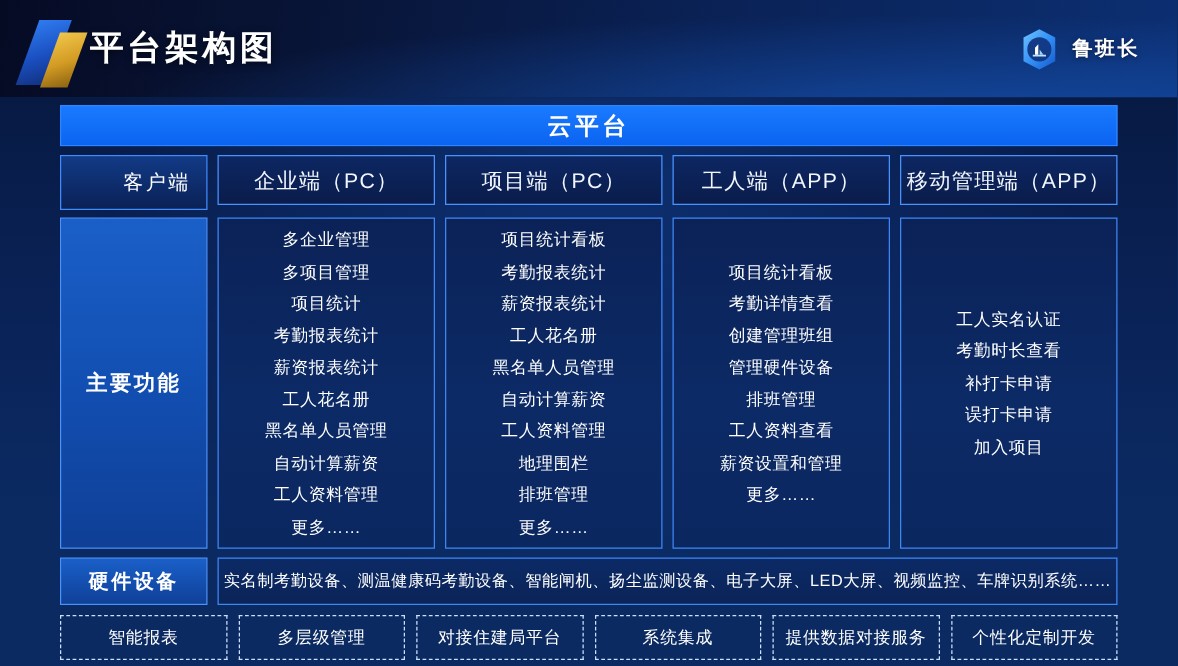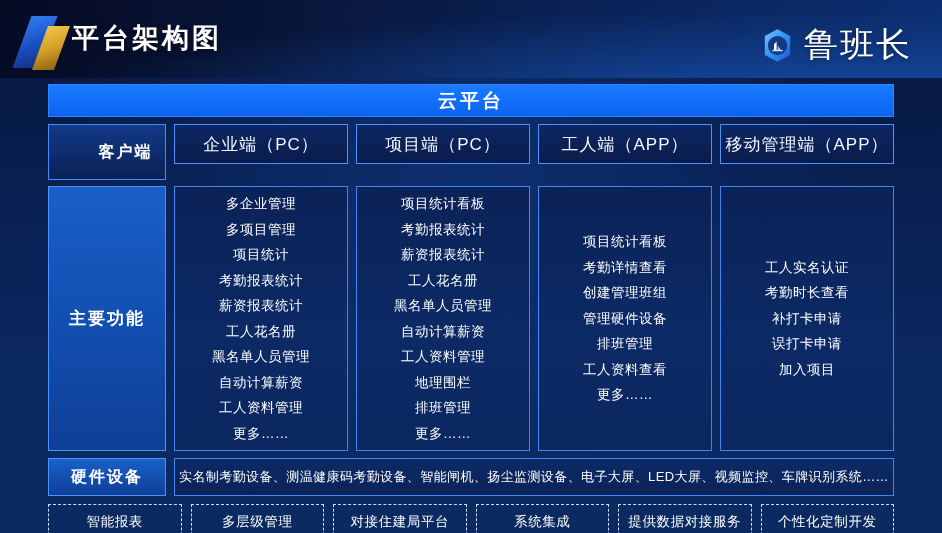--- a/index.html
+++ b/index.html
@@ -26,21 +26,21 @@
   .slab.blue{ left:4px; top:0; background:linear-gradient(160deg,#2f7bf0 0%,#1a4fc0 55%,#12307e 100%); }
   .slab.gold{ left:22px; top:10px; height:44px; width:22px;
     background:linear-gradient(160deg,#f0c64a 0%,#d39b24 55%,#8d6412 100%); }
   .page-title{
     position:absolute; left:72px; top:20px;
     font-size:27px; font-weight:bold; letter-spacing:3px;
     color:#ffffff; text-shadow:0 2px 6px rgba(0,0,0,.55);
   }
   .brand{ position:absolute; right:30px; top:22px; display:flex; align-items:center; gap:9px; }
   .brand-icon{ width:35px; height:35px; display:block; }
-  .brand-name{ font-size:34px; font-weight:normal; letter-spacing:2px; color:#fff;
+  .brand-name{ font-size:16px; font-weight:bold; letter-spacing:2px; color:#fff;
     text-shadow:0 1px 4px rgba(0,0,0,.5); }
 
   
   .stage{
     position:absolute; left:0; top:78px; width:942px; height:455px;
     background:
       radial-gradient(ellipse at 50% 10%, rgba(22,80,180,.35) 0%, rgba(10,40,96,0) 60%),
       linear-gradient(180deg,#071a44 0%,#0a2256 35%,#0b2a62 72%,#0a2a61 100%);
     padding:0;
   }
@@ -55,23 +55,23 @@
     box-shadow:0 0 0 1px #2f84ff inset;
   }
 
   
   .row{ display:flex; gap:8px; margin-top:7px; }
   .side-cell{ width:118px; flex:0 0 118px; }
   .cols{ display:flex; gap:8px; flex:1; }
   .col{ flex:1; }
 
   .client-label{
-    height:56px; display:flex; align-items:center; justify-content:center;
+    height:44px; display:flex; align-items:center; justify-content:center;
     background:linear-gradient(180deg,#123a86 0%,#0a2156 100%);
-    border:1px solid #3f8bff; font-size:16px; font-weight:bold; letter-spacing:2px;padding-left:37px;
+    border:1px solid #3f8bff; font-size:16px; font-weight:normal; letter-spacing:2px;padding-left:37px;
   }
   .col-head{
     height:40px; display:flex; align-items:center; justify-content:center;
     background:linear-gradient(180deg,#0d2763 0%,#0a1c4b 100%);
     border:1px solid #4a92ff; font-size:17px; letter-spacing:1px; color:#f2f7ff;
   }
 
   
   .row2{ display:flex; gap:8px; margin-top:6px; height:265px; }
   .main-func{
@@ -200,20 +200,21 @@
         <div class="func-item">更多……</div>
       </div>
 
       <div class="func-col">
         <div class="func-item">项目统计看板</div>
         <div class="func-item">考勤详情查看</div>
         <div class="func-item">创建管理班组</div>
         <div class="func-item">管理硬件设备</div>
         <div class="func-item">排班管理</div>
         <div class="func-item">工人资料查看</div>
+        <div class="func-item">薪资设置和管理</div>
         <div class="func-item">更多……</div>
       </div>
 
       <div class="func-col">
         <div class="func-item">工人实名认证</div>
         <div class="func-item">考勤时长查看</div>
         <div class="func-item">补打卡申请</div>
         <div class="func-item">误打卡申请</div>
         <div class="func-item">加入项目</div>
       </div>

